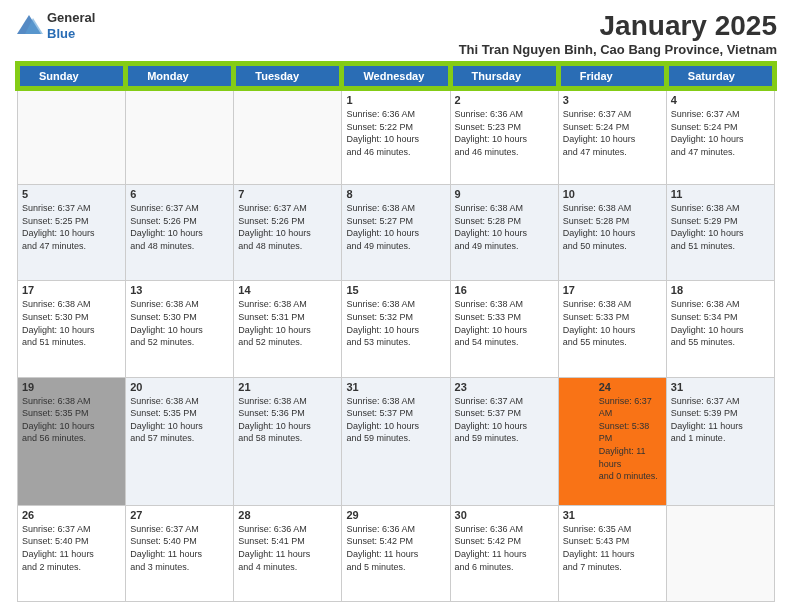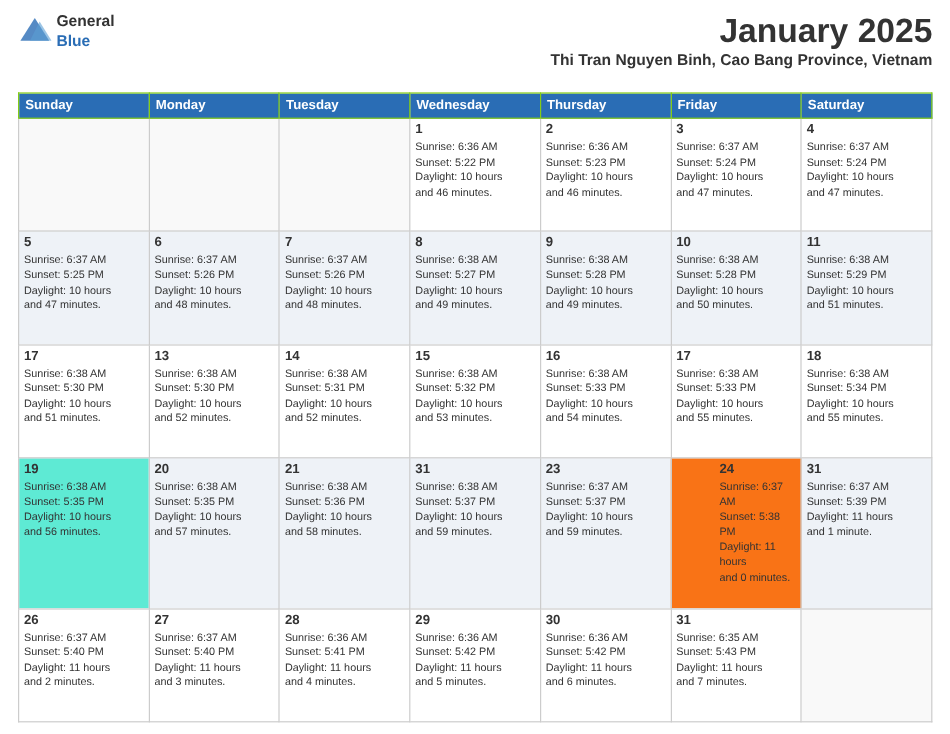--- a/index.html
+++ b/index.html
@@ -14,21 +14,21 @@
       width: 792px;
       height: 612px;
       padding: 10px 15px;
       display: flex;
       flex-direction: column;
     }
     .header {
       display: flex;
       align-items: flex-start;
       justify-content: space-between;
-      margin-bottom: 20px;
+      margin-bottom: 4px;
     }
     .logo {
       display: flex;
       align-items: center;
       gap: 4px;
     }
     .logo-text {
       font-size: 13px;
       font-weight: bold;
       line-height: 1.2;
@@ -55,24 +55,24 @@
     .calendar-table {
       width: 100%;
       border-collapse: collapse;
       flex: 1;
       table-layout: fixed;
     }
     .calendar-table th {
       background-color: #2a6db5;
       color: white;
       text-align: left;
-      padding: 4px 5px;
+      padding: 4px 19px;
       font-size: 11px;
       font-weight: bold;
-      border: 1px solid #84cc16;
+      border: 5px solid #84cc16;
     }
     .calendar-table td {
       border: 1px solid #ccc;
       vertical-align: top;
       padding: 3px 4px;
       font-size: 9.5px;
       color: #333;
       background: #fff;
       width: calc(100% / 7);
       height: 82px;
@@ -259,21 +259,21 @@
           </td>
           <td>
             <span class="day-number">18</span>
             <div class="day-info" style="white-space: pre-line;">Sunrise: 6:38 AM
 Sunset: 5:34 PM
 Daylight: 10 hours
 and 55 minutes.</div>
           </td>
         </tr>
         <tr style="background: rgb(240, 244, 248);">
-          <td style="background: #5eead4;">
+          <td style="background: #a3a3a3;">
             <span class="day-number">19</span>
             <div class="day-info" style="white-space: pre-line;">Sunrise: 6:38 AM
 Sunset: 5:35 PM
 Daylight: 10 hours
 and 56 minutes.</div>
           </td>
           <td style="background: rgb(238, 242, 247);">
             <span class="day-number">20</span>
             <div class="day-info" style="white-space: pre-line;">Sunrise: 6:38 AM
 Sunset: 5:35 PM

